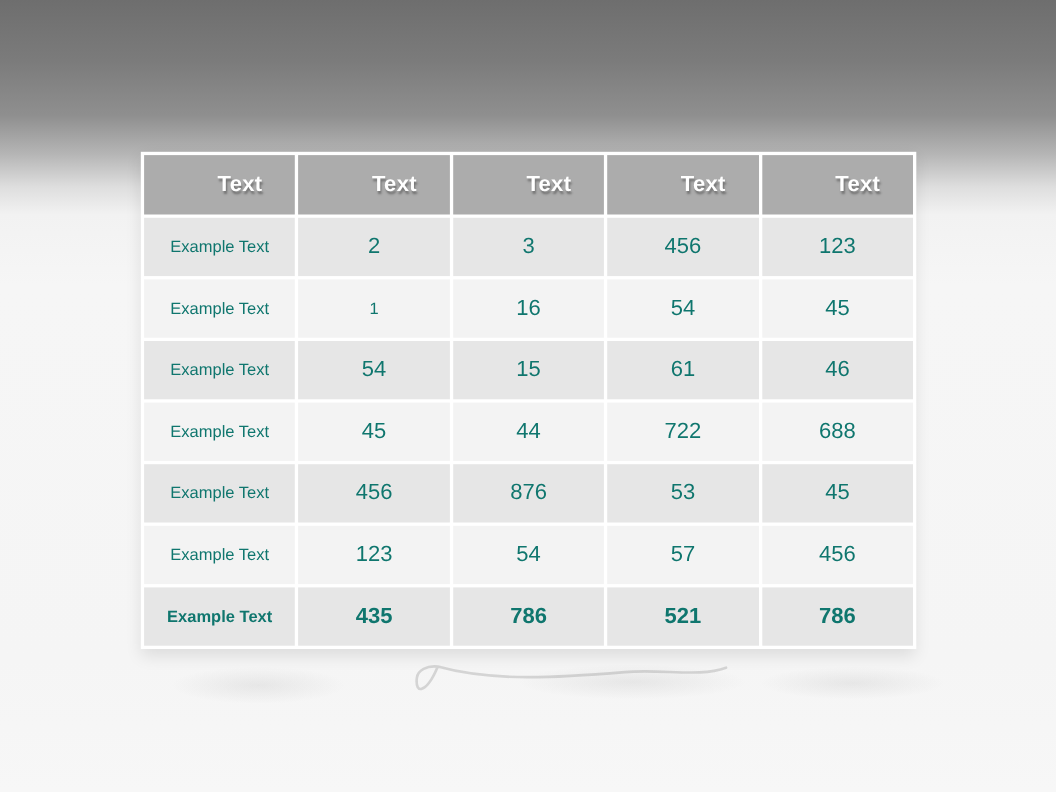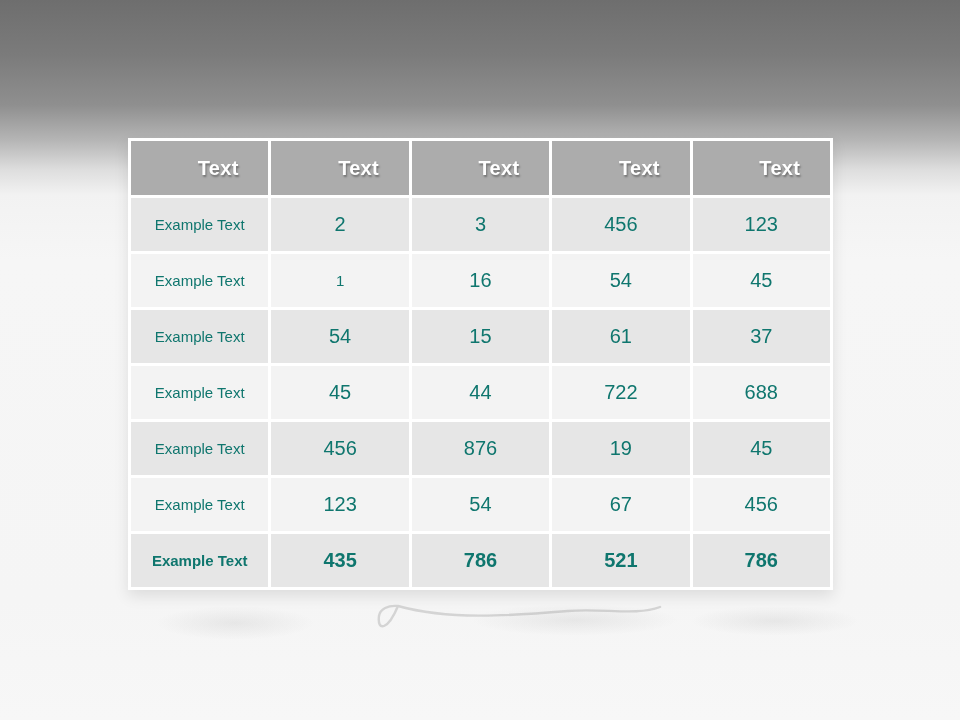--- a/index.html
+++ b/index.html
@@ -124,41 +124,41 @@
           <td class="value-cell small">1</td>
           <td class="value-cell">16</td>
           <td class="value-cell">54</td>
           <td class="value-cell">45</td>
         </tr>
         <tr class="dark">
           <td class="label-cell">Example Text</td>
           <td class="value-cell">54</td>
           <td class="value-cell">15</td>
           <td class="value-cell">61</td>
-          <td class="value-cell">37</td>
+          <td class="value-cell">46</td>
         </tr>
         <tr class="light">
           <td class="label-cell">Example Text</td>
           <td class="value-cell">45</td>
           <td class="value-cell">44</td>
           <td class="value-cell">722</td>
           <td class="value-cell">688</td>
         </tr>
         <tr class="dark">
           <td class="label-cell">Example Text</td>
           <td class="value-cell">456</td>
           <td class="value-cell">876</td>
-          <td class="value-cell">19</td>
+          <td class="value-cell">53</td>
           <td class="value-cell">45</td>
         </tr>
         <tr class="light">
           <td class="label-cell">Example Text</td>
           <td class="value-cell">123</td>
           <td class="value-cell">54</td>
-          <td class="value-cell">67</td>
+          <td class="value-cell">57</td>
           <td class="value-cell">456</td>
         </tr>
         <tr class="dark bold">
           <td class="label-cell">Example Text</td>
           <td class="value-cell">435</td>
           <td class="value-cell">786</td>
           <td class="value-cell">521</td>
           <td class="value-cell">786</td>
         </tr>
       </tbody>

